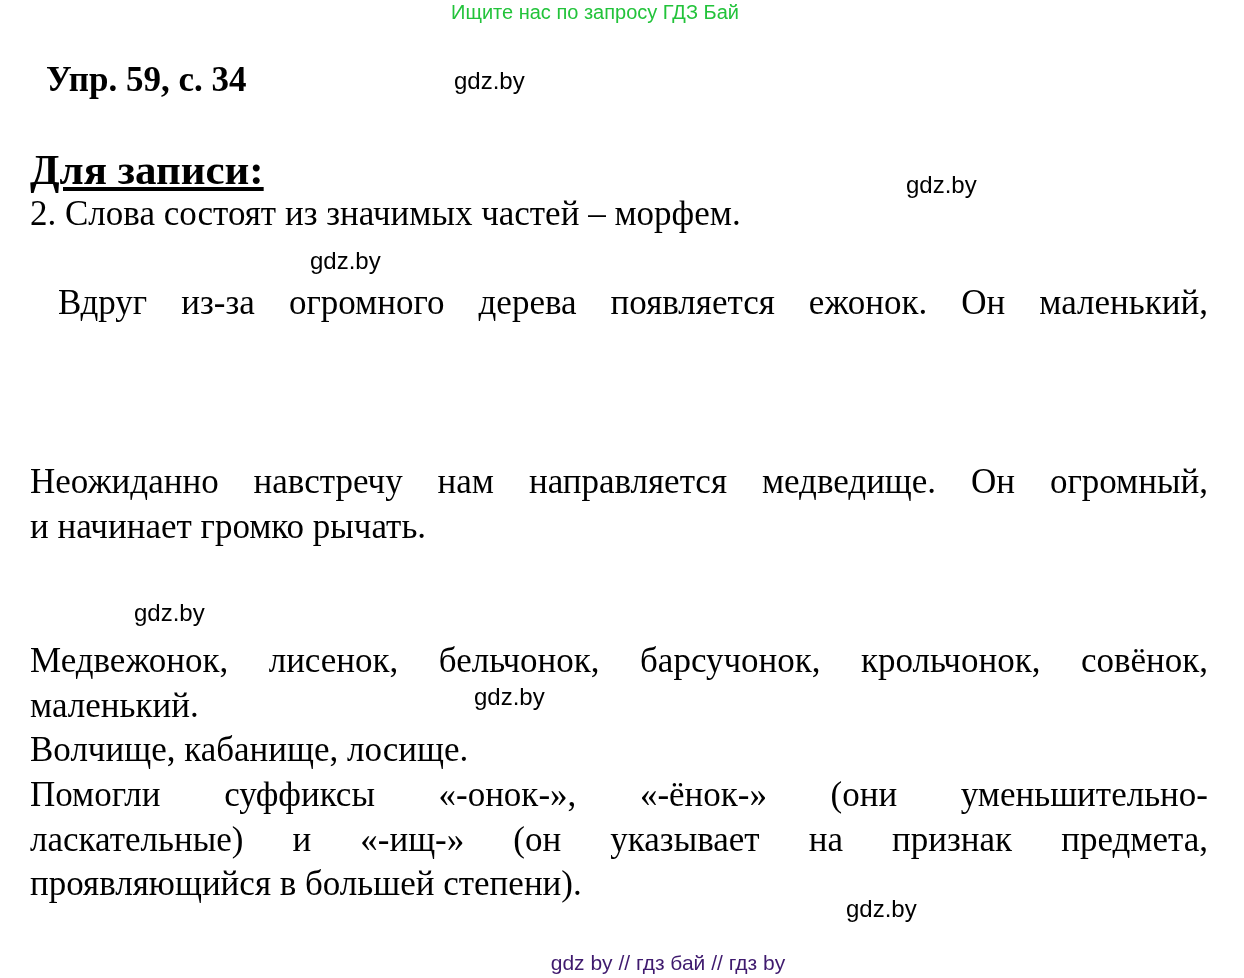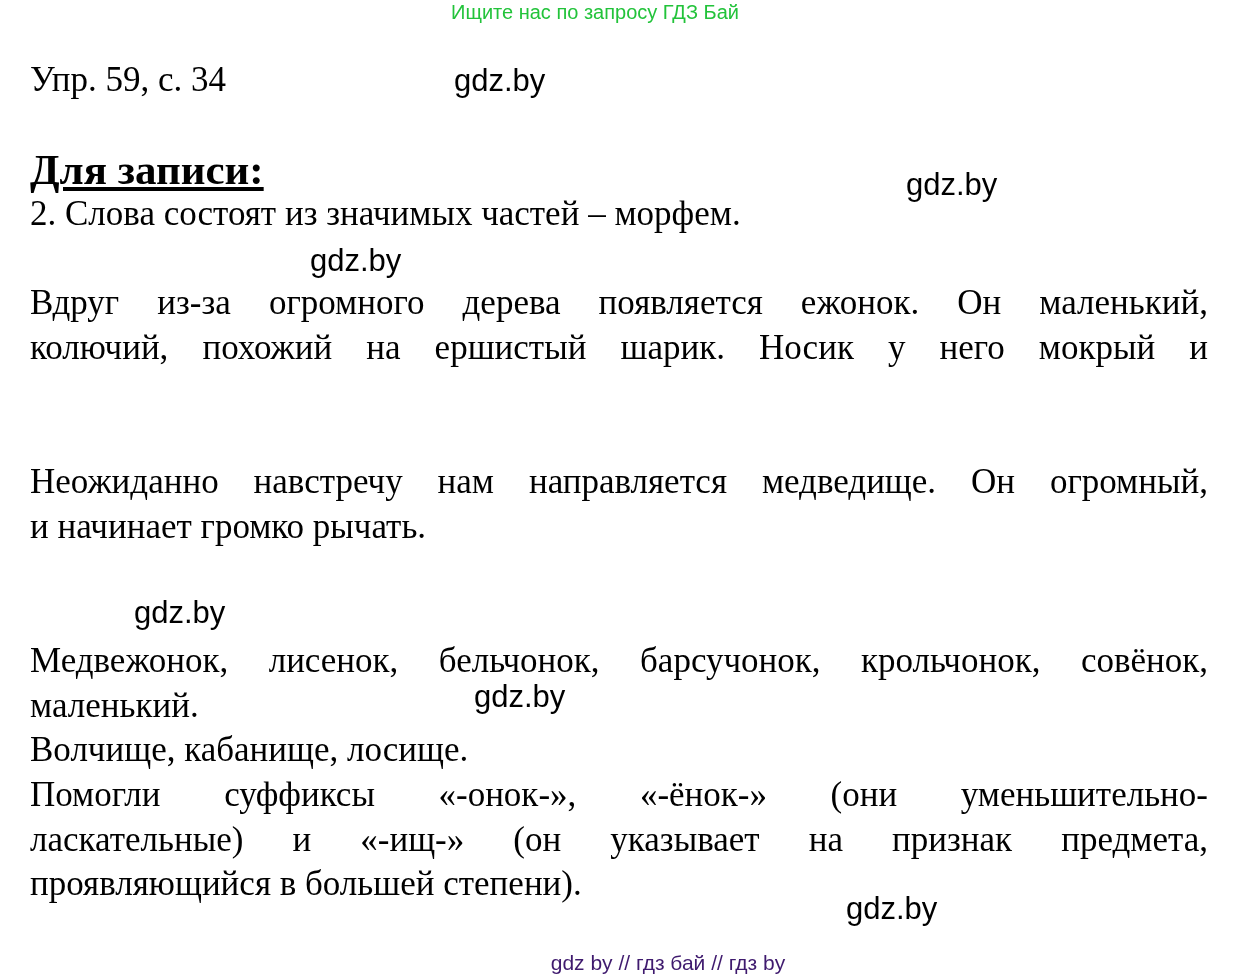--- a/index.html
+++ b/index.html
@@ -1,23 +1,23 @@
 <!DOCTYPE html>
 <html><head>
 <meta charset="utf-8">
 <style>
   html, body { margin:0; padding:0; background:#ffffff; }
   body { width:1244px; height:978px; position:relative; overflow:hidden; font-family:"Liberation Serif", serif; color:#000; }
   .top-banner { position:absolute; top:0; left:0; width:1190px; text-align:center; font-family:"Liberation Sans", sans-serif; font-size:20px; color:#22c33a; line-height:24px; }
-  .title { position:absolute; left:30px; top:58px; font-weight:normal; font-size:35px; line-height:44px; }
-  .wm { position:absolute; font-family:"Liberation Sans", sans-serif; font-size:31px; color:#000; line-height:34px; }
+  .title { position:absolute; left:46px; top:58px; font-weight:bold; font-size:35px; line-height:44px; }
+  .wm { position:absolute; font-family:"Liberation Sans", sans-serif; font-size:24px; color:#000; line-height:34px; }
   .section-label { position:absolute; left:30px; top:148px; font-weight:bold; font-size:43px; text-decoration:underline; line-height:44px; }
   .para { position:absolute; left:30px; width:1178px; font-size:35px; line-height:44.5px; text-align:justify; }
   .para-line { display:block; }
-  .justify-line { display:flex; justify-content:flex-start; }
+  .justify-line { display:flex; justify-content:flex-start;margin-left:28px; }
   .footer { position:absolute; top:950px; left:0; width:1244px; text-align:center; font-family:"Liberation Sans", sans-serif; font-size:21px; color:#3f1a6e; line-height:26px;padding-left:46px; }
 </style>
 </head>
 <body>
 
 <div class="top-banner">Ищите нас по запросу ГДЗ Бай</div>
 
 <div class="title">Упр. 59, с. 34</div>
 <div class="wm" style="left:454px;top:64px;">gdz.by</div>
 
@@ -25,23 +25,20 @@
 <div class="wm" style="left:906px;top:168px;">gdz.by</div>
 
 <div class="para" style="top:192px;">
   <span class="para-line">2. Слова состоят из значимых частей – морфем.</span>
 </div>
 <div class="wm" style="left:310px;top:244px;">gdz.by</div>
 
 <div class="para" style="top:281px;">
   <span class="para-line justify-line">
       <span style="display:block;width:100%;text-align:justify;text-align-last:justify;">Вдруг из-за огромного дерева появляется  ежонок. Он маленький,</span>
-    </span>
-  <span class="para-line">
-      <span style="display:block;width:100%;text-align:justify;text-align-last:justify;">колючий, похожий на ершистый шарик. Носик у него мокрый и</span>
     </span>
 </div>
 
 <div class="para" style="top:460px;">
   <span class="para-line">
       <span style="display:block;width:100%;text-align:justify;text-align-last:justify;">Неожиданно навстречу нам направляется медведище. Он огромный,</span>
     </span>
   <span class="para-line">и начинает громко рычать.</span>
 </div>
 <div class="wm" style="left:134px;top:596px;">gdz.by</div>

